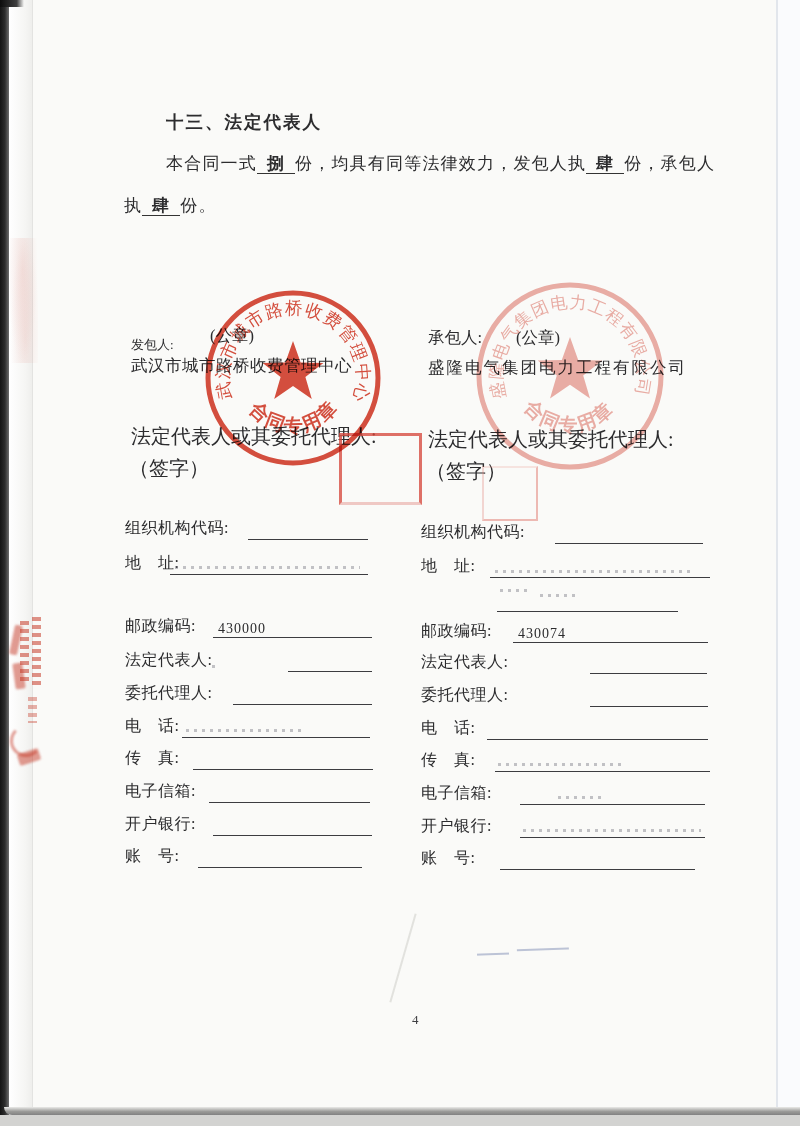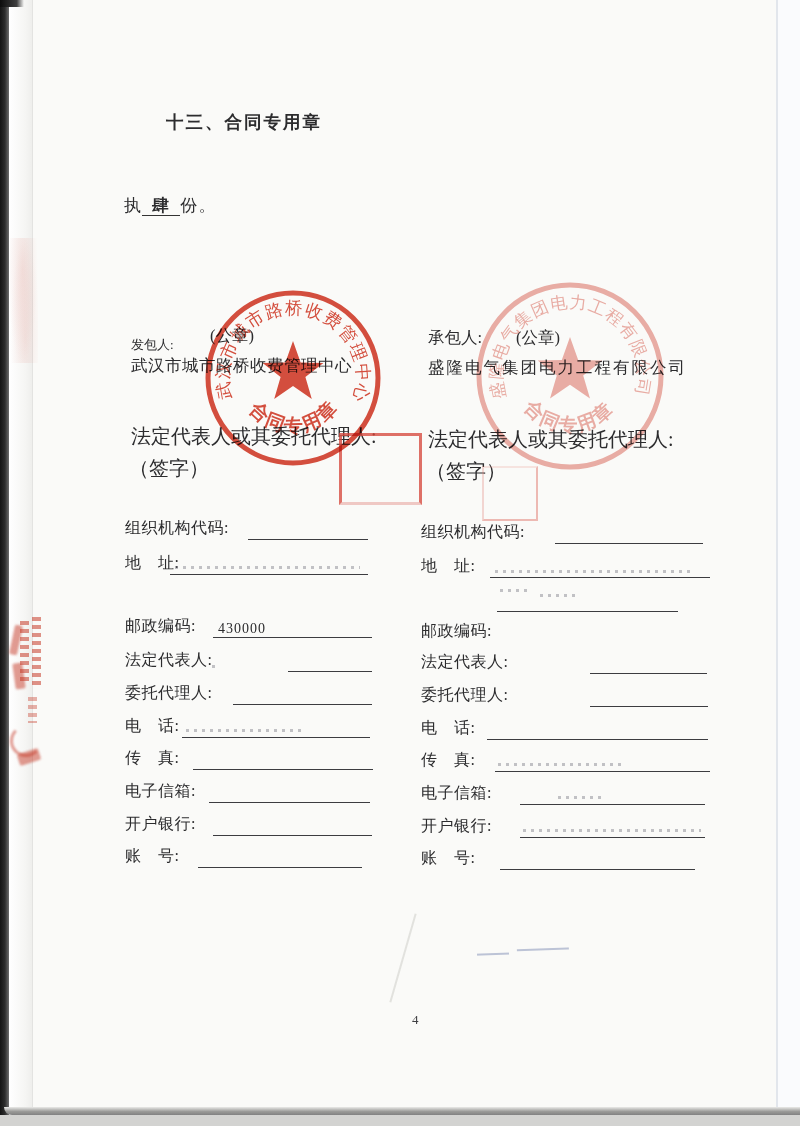--- a/index.html
+++ b/index.html
@@ -66,22 +66,25 @@
   <div class="fragwrap">
     <div class="frag-col" style="left:12px;top:6px;height:62px;"></div>
     <div class="frag-col" style="left:24px;top:2px;height:70px;"></div>
     <div class="frag-blob" style="left:4px;top:10px;width:8px;height:30px;transform:rotate(12deg);"></div>
     <div class="frag-blob" style="left:6px;top:48px;width:10px;height:26px;transform:rotate(-8deg);"></div>
     <div class="frag-col" style="left:20px;top:82px;height:26px;opacity:.7;"></div>
     <div class="frag-curve" style="left:2px;top:110px;width:26px;height:26px;"></div>
     <div class="frag-blob" style="left:10px;top:136px;width:22px;height:12px;transform:rotate(-18deg);"></div>
   </div>
 
-  <div class="t title" style="left:166px;top:110px;">十三、合同专用章</div>
-
+  <div class="t title" style="left:166px;top:110px;">十三、法定代表人</div>
+
+  <div class="t para" style="left:166px;top:152px;">
+    <span>本合同一式</span><span class="blank">捌</span><span>份，均具有同等法律效力，发包人执</span><span class="blank">肆</span><span>份，承包人</span>
+  </div>
   <div class="t para" style="left:124px;top:194px;">
     <span>执</span><span class="blank">肆</span><span>份。</span>
   </div>
 
   <div class="t" style="left:131px;top:336px;font-size:13px;">发包人:</div>
   <div class="t" style="left:210px;top:325px;font-size:16.5px;">(公章)</div>
   <div class="t" style="left:131px;top:355px;font-size:16.5px;letter-spacing:.5px;">武汉市城市路桥收费管理中心</div>
   <div class="t" style="left:131px;top:423px;">法定代表人或其委托代理人:</div>
   <div class="t" style="left:129px;top:455px;">（签字）</div>
 
@@ -141,20 +144,23 @@
     </div>
   <div class="t flabel" style="left:421px;top:556px;">地　址:</div>
   <div class="fline" style="left:490px;top:558px;width:220px;">
       <span class="fval"></span>
     </div>
   <div class="scrib" style="left:495px;top:570px;width:200px;"></div>
   <div class="fline" style="left:497px;top:592px;width:181px;"></div>
   <div class="scrib" style="left:500px;top:589px;width:28px;"></div>
   <div class="scrib" style="left:540px;top:594px;width:38px;"></div>
   <div class="t flabel" style="left:421px;top:621px;">邮政编码:</div>
+  <div class="fline" style="left:513px;top:623px;width:195px;">
+      <span class="fval">430074</span>
+    </div>
   <div class="t flabel" style="left:421px;top:652px;">法定代表人:</div>
   <div class="fline" style="left:590px;top:654px;width:117px;">
       <span class="fval"></span>
     </div>
   <div class="t flabel" style="left:421px;top:685px;">委托代理人:</div>
   <div class="fline" style="left:590px;top:687px;width:118px;">
       <span class="fval"></span>
     </div>
   <div class="t flabel" style="left:421px;top:718px;">电　话:</div>
   <div class="fline" style="left:487px;top:720px;width:221px;">

